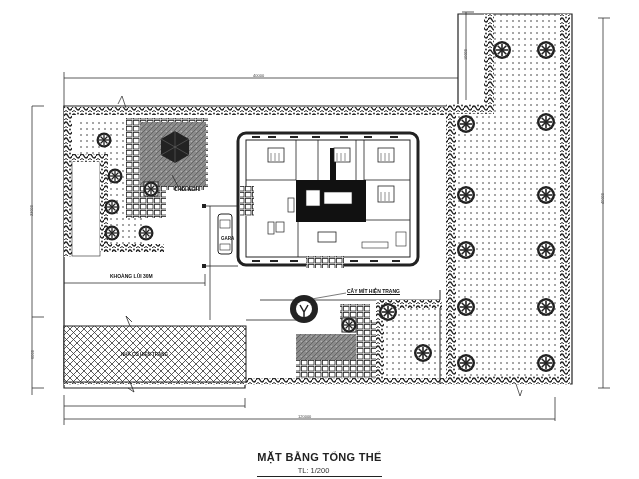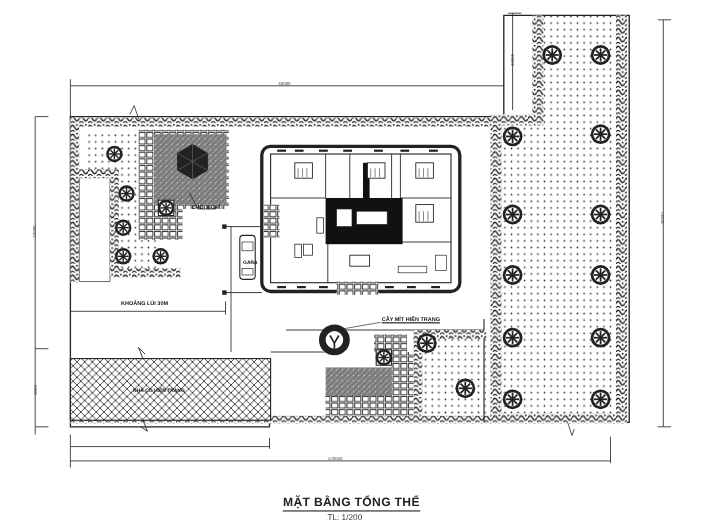--- a/index.html
+++ b/index.html
@@ -1,20 +1,20 @@
 <!DOCTYPE html>
 <html><head>
 <meta charset="utf-8">
 <style>
   html,body{margin:0;padding:0;background:#fff;}
   body{width:639px;height:479px;position:relative;overflow:hidden;font-family:"Liberation Sans",sans-serif;}
   svg{position:absolute;left:0;top:0;}
   .ttl{position:absolute;left:0;width:639px;text-align:center;}
   #title{top:451px;font-size:11px;font-weight:bold;letter-spacing:0.3px;color:#222;}
-  #title span{border-bottom:1.5px solid #222;padding-bottom:1px;}
+  #title span{border-bottom:1.5px solid #222;padding-bottom:13px;}
   #scale{top:466px;font-size:7.5px;color:#333;left:-6px;}
   .lbl{position:absolute;font-size:5px;font-weight:bold;color:#111;white-space:nowrap;}
   .dim{position:absolute;font-size:4px;color:#444;white-space:nowrap;}
   .vdim{transform:rotate(-90deg);transform-origin:center;}
 </style>
 </head>
 <body>
 
 <svg width="639" height="479" viewBox="0 0 639 479">
   <defs>

